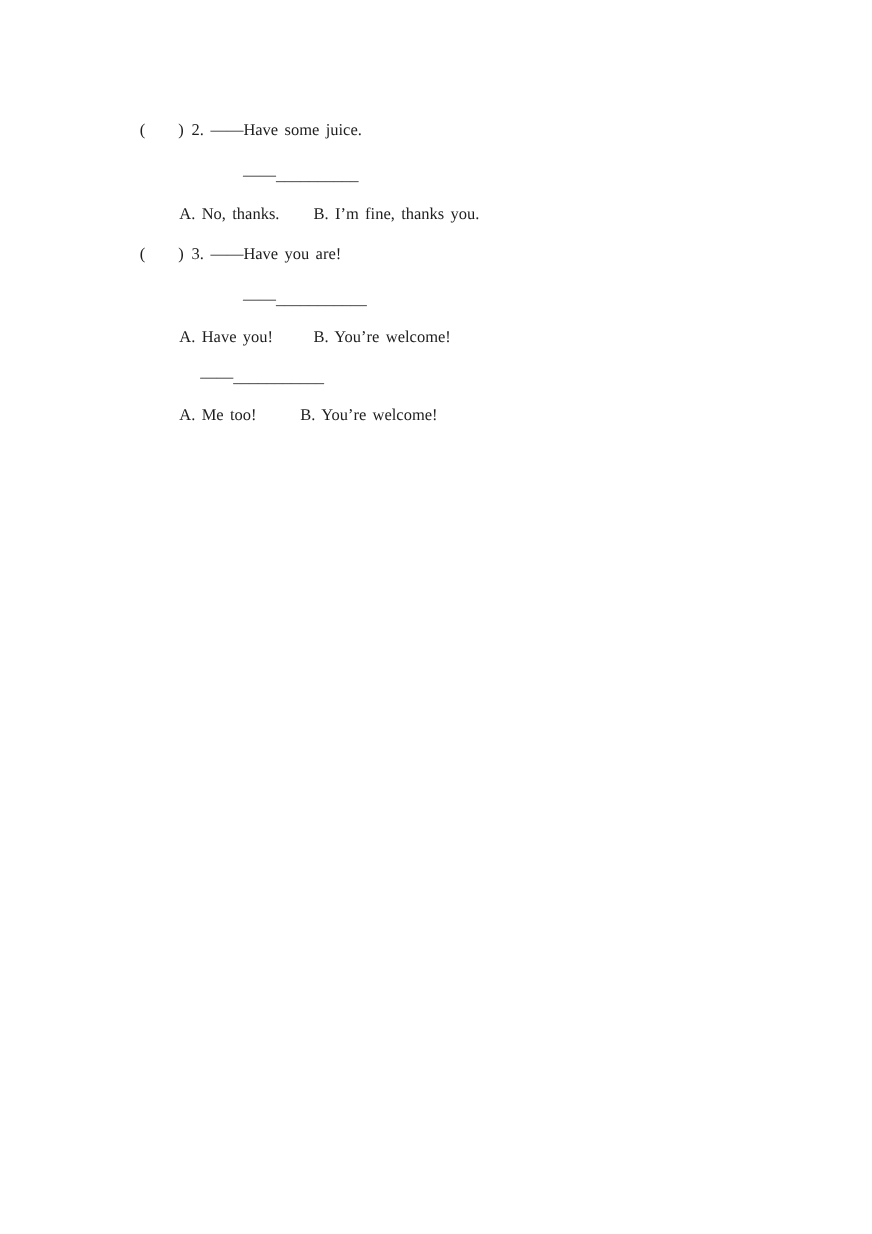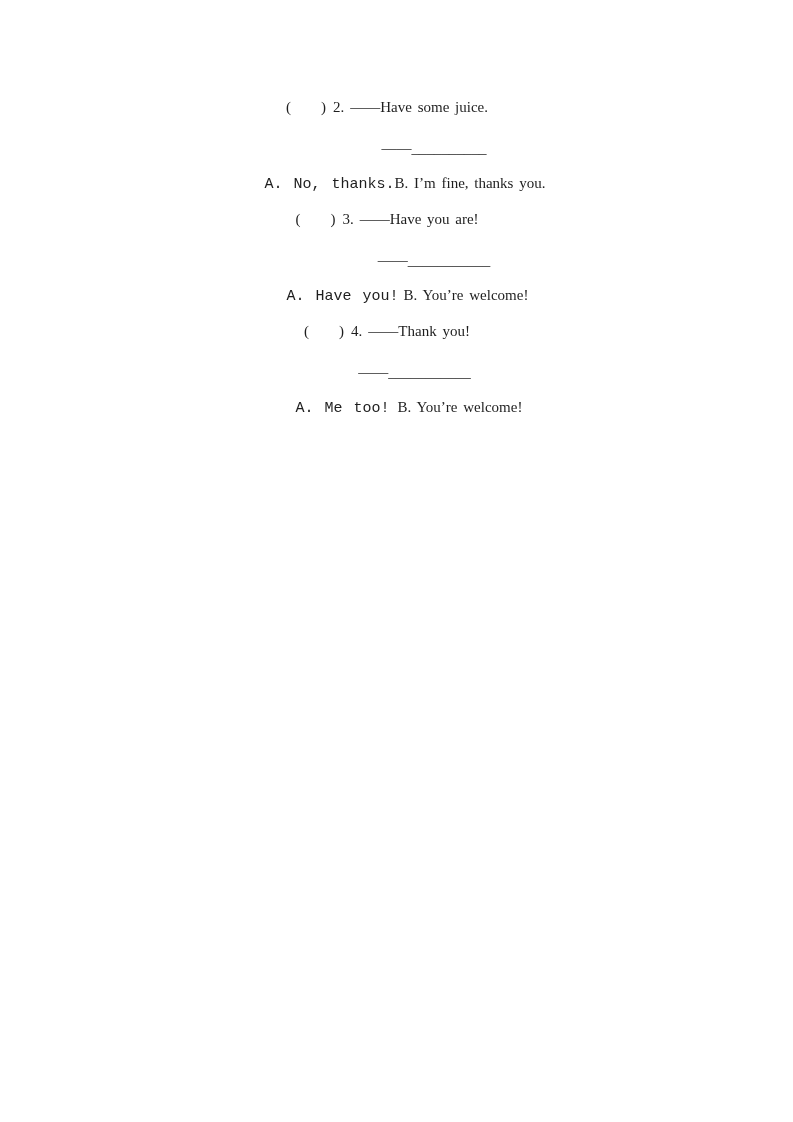--- a/index.html
+++ b/index.html
@@ -12,36 +12,35 @@
   body {
     position: relative;
     font-family: "Liberation Serif", serif;
     font-size: 15px;
     color: #1e1e1e;
     word-spacing: 2px;
   }
   .worksheet {
     position: absolute;
     left: 127px;
-    top: 100px;
+    top: 112px;
     width: 520px;
-    text-align: center;
   }
   .line {
     line-height: 15px;
     height: 15px;
     white-space: nowrap;
   }
   .prompt-line { margin-bottom: 26px; }
   .blank-line  { margin-bottom: 20px; margin-left: 94px; word-spacing: 0; }
   .options-line{ margin-bottom: 21px; margin-left: 36px; }
   .paren-gap { display: inline-block; width: 30px; }
   .qnum   { margin-left: 7px; }
   .qprompt{ margin-left: 6px; }
-  .option-a { display: inline-block; min-width: 122px; font-family: Liberation Mono, monospace; }
+  .option-a { display: inline-block; min-width: 122px; }
   .question:nth-of-type(3) .blank-line { margin-left: 55px; }
   .question:nth-of-type(3) .option-a   { min-width: 110px; }
 </style>
 </head>
 <body>
 
 <div class="worksheet">
 
   <div class="question">
     <div class="line prompt-line">
@@ -61,23 +60,20 @@
     </div>
     <div class="line blank-line">
       <span>——___________</span>
     </div>
     <div class="line options-line">
       <span class="option option-a">A. Have you!</span><span class="option option-b">B. You’re welcome!</span>
     </div>
   </div>
 
   <div class="question">
-    <div class="line prompt-line">
-      <span class="paren">(</span><span class="paren-gap"></span><span class="paren">)</span><span class="qnum">4.</span><span class="qprompt">——Thank you!</span>
-    </div>
     <div class="line blank-line">
       <span>——___________</span>
     </div>
     <div class="line options-line">
       <span class="option option-a">A. Me too!</span><span class="option option-b">B. You’re welcome!</span>
     </div>
   </div>
 
 </div>
 

